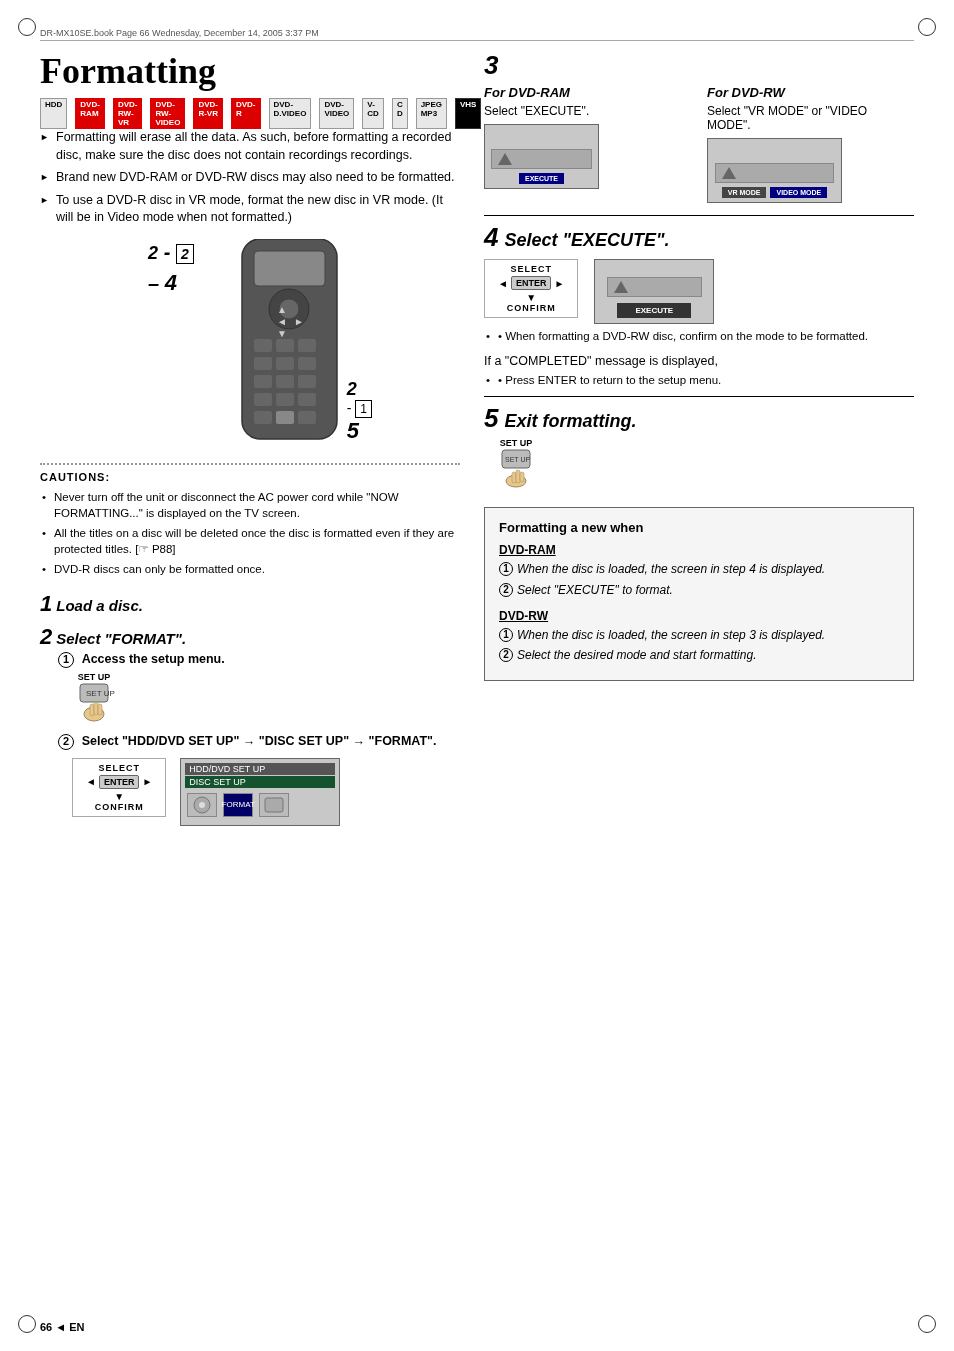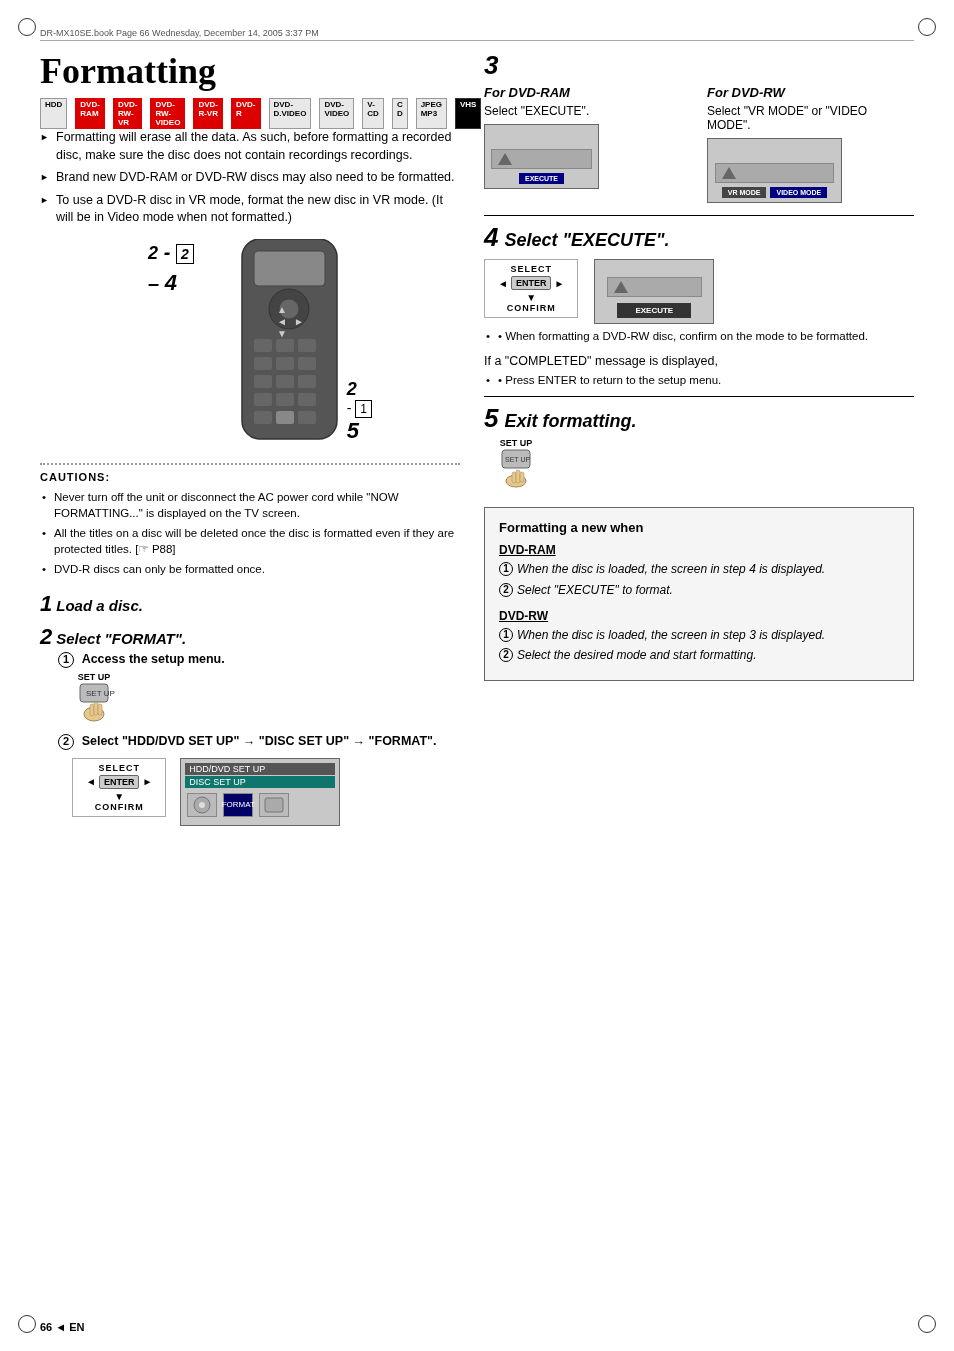--- a/index.html
+++ b/index.html
@@ -228,21 +228,21 @@
       vertical-align: top;
     }
     .menu-row {
       background: #555;
       color: #fff;
       padding: 1px 4px;
       font-size: 9px;
       margin-bottom: 1px;
     }
     .menu-row-highlight {
-      background: #0f766e;
+      background: #14532d;
       color: #fff;
     }
     .menu-icon-row {
       display: flex;
       gap: 6px;
       padding: 4px 2px;
       align-items: center;
     }
     .menu-icon {
       width: 30px;

